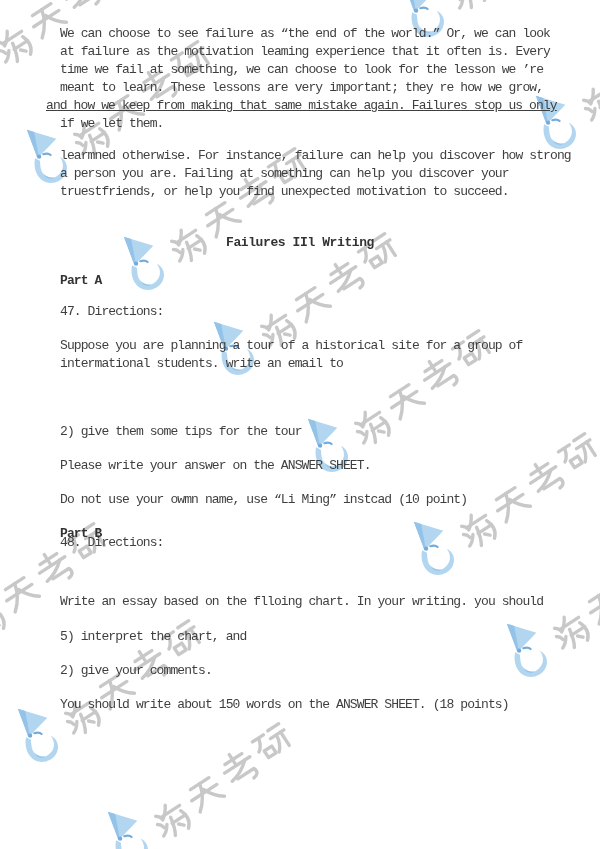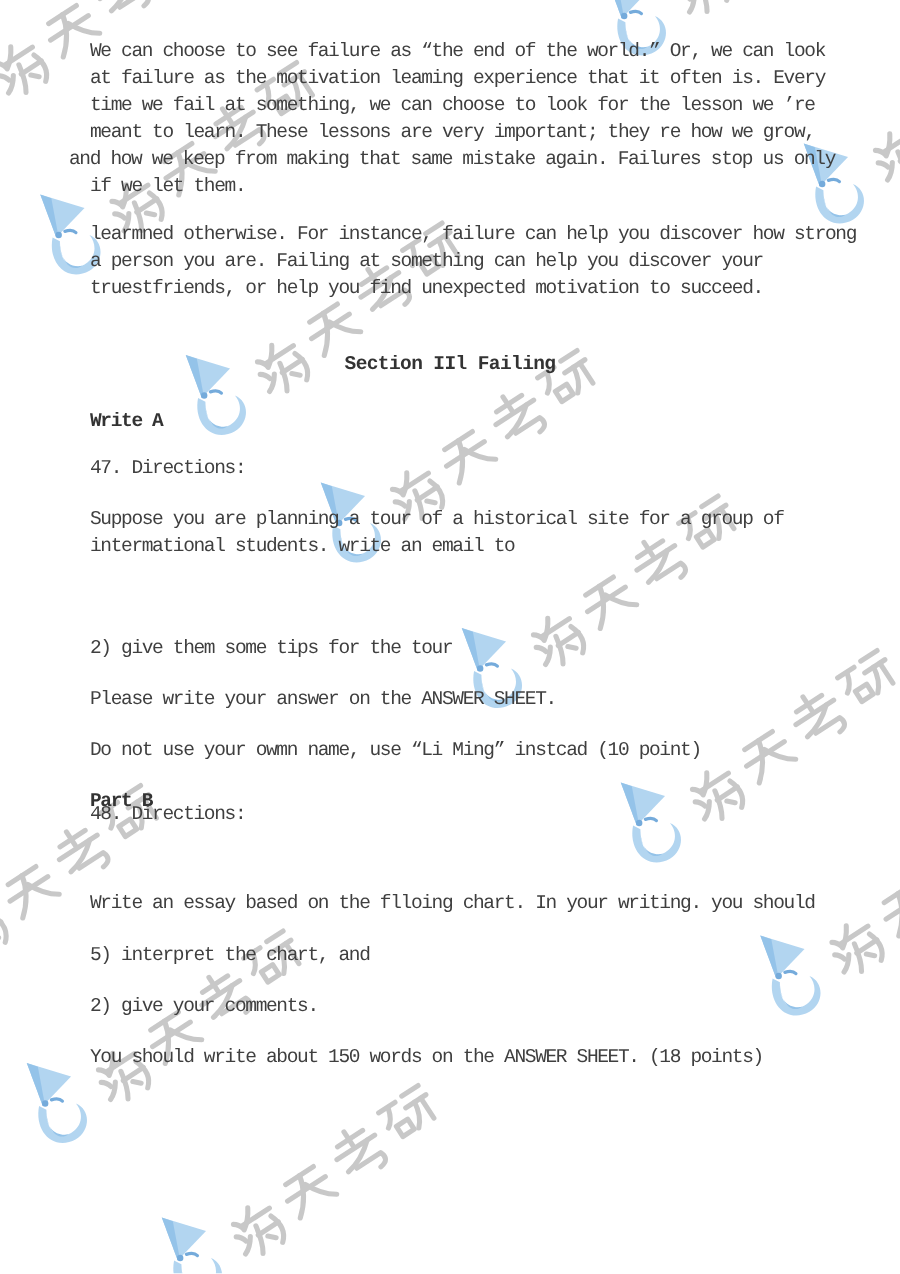--- a/index.html
+++ b/index.html
@@ -9,21 +9,21 @@
     font-family:"Liberation Mono","DejaVu Sans Mono",monospace;
   }
   .wm-layer{position:absolute;left:0;top:0;z-index:0;opacity:.95;}
   .page-text{position:absolute;left:0;top:0;width:536px;height:849px;z-index:1;}
   .blk{
     position:absolute;left:60px;
     color:#3f3f3f;font-size:13px;line-height:18px;letter-spacing:-.9px;
     white-space:nowrap;
   }
   .blk .ln{height:18px;}
-  .out14{margin-left:-14px;}
+  .out14{margin-left:-14px;text-decoration:underline;}
   .out16{margin-left:-16px;}
   .bold{font-weight:bold;color:#333;}
   .centered{left:0;width:600px;text-align:center;letter-spacing:-.4px;}
 </style>
 </head>
 <body>
 
 <svg class="wm-layer" width="600" height="849" viewBox="0 0 600 849" aria-hidden="true">
   <defs>
 
@@ -103,23 +103,23 @@
     <div class="ln out14">and how we keep from making that same mistake again. Failures stop us only</div>
     <div class="ln">if we let them.</div>
   </div>
 
   <div class="blk" style="top:147px">
     <div class="ln">learmned otherwise. For instance, failure can help you discover how strong</div>
     <div class="ln">a person you are. Failing at something can help you discover your</div>
     <div class="ln">truestfriends, or help you find unexpected motivation to succeed.</div>
   </div>
 
-  <div class="blk bold centered" style="top:234px">Section IIl Failing</div>
+  <div class="blk bold centered" style="top:234px">Failures IIl Writing</div>
 
-  <div class="blk bold" style="top:272px">Write A</div>
+  <div class="blk bold" style="top:272px">Part A</div>
   <div class="blk" style="top:303px">47. Directions:</div>
 
   <div class="blk" style="top:337px">
     <div class="ln">Suppose you are planning a tour of a historical site for a group of</div>
     <div class="ln">intermational students. write an email to</div>
   </div>
 
   <div class="blk" style="top:423px">2) give them some tips for the tour</div>
   <div class="blk" style="top:457px">Please write your answer on the ANSWER SHEET.</div>
   <div class="blk" style="top:491px">Do not use your owmn name, use “Li Ming” instcad (10 point)</div>

